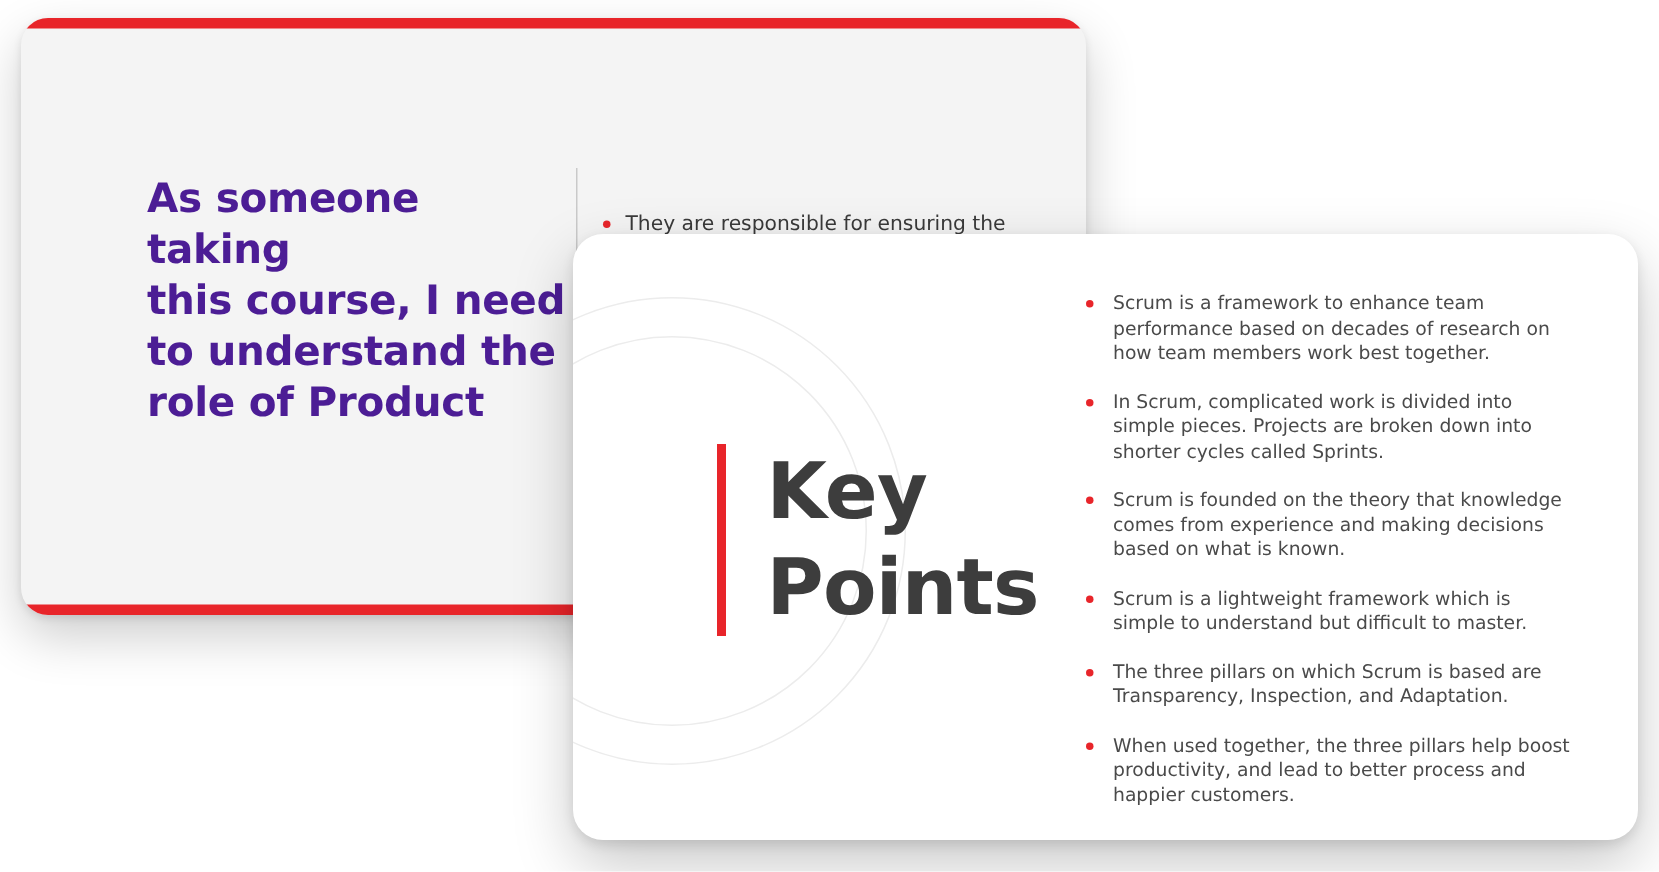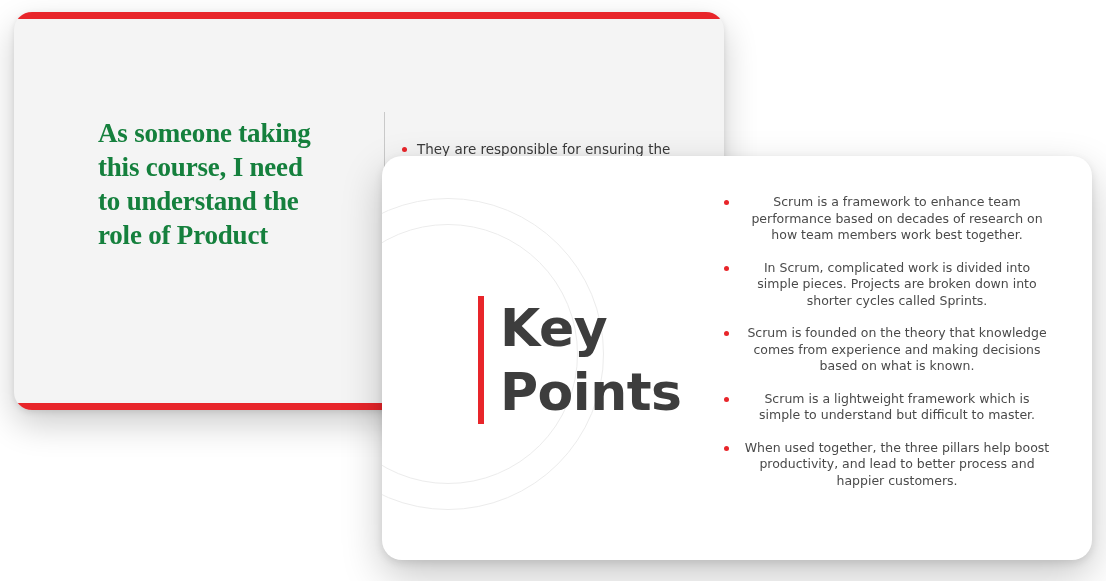--- a/index.html
+++ b/index.html
@@ -54,26 +54,25 @@
     top: 100px;
     width: 1px;
     height: 200px;
     background: #c9c9c9;
   }
   .headline {
     position: absolute;
     left: 84px;
     top: 104px;
     width: 280px;
-    color: #15803d;
+    color: #4c1d95;
     font-size: 27px;
     line-height: 34px;
     font-weight: bold;
     letter-spacing: -0.2px;
-    font-family: Liberation Serif, serif;
   }
   .headline .ln { display: block; }
 
   .back-bullets {
     position: absolute;
     left: 388px;
     top: 128px;
     width: 300px;
   }
   .back-bullets .bul {
@@ -119,21 +118,21 @@
     border: 1px solid #ececec;
     border-radius: 50%;
   }
   .deco .r1 { left: 0px;  top: 0px;  width: 310px; height: 310px; }
   .deco .r2 { left: 26px; top: 26px; width: 258px; height: 258px; }
 
   .key-title {
     position: absolute;
     left: 96px;
     top: 140px;
-    padding-left: 16px;
+    padding-left: 27px;
     border-left: 6px solid #e8252a;
     color: #3d3d3d;
     font-size: 52px;
     line-height: 64px;
     font-weight: bold;
     letter-spacing: -0.5px;
   }
   .key-title .ln { display: block; }
 
   .front-bullets {
@@ -142,21 +141,20 @@
     top: 38px;
     width: 330px;
   }
   .front-bullets .bul {
     position: relative;
     padding-left: 20px;
     margin-bottom: 16px;
     color: #4a4a4a;
     font-size: 12.5px;
     line-height: 16.5px;
-    text-align: center;
   }
   .front-bullets .bul:last-child { margin-bottom: 0; }
   .front-bullets .bul::before {
     content: "";
     position: absolute;
     left: 2px;
     top: 6px;
     width: 5px;
     height: 5px;
     border-radius: 50%;
@@ -194,17 +192,18 @@
     <div class="key-title">
       <span class="ln">Key</span>
       <span class="ln">Points</span>
     </div>
 
     <div class="front-bullets">
       <div class="bul">Scrum is a framework to enhance team performance based on decades of research on how team members work best together.</div>
       <div class="bul">In Scrum, complicated work is divided into simple pieces. Projects are broken down into shorter cycles called Sprints.</div>
       <div class="bul">Scrum is founded on the theory that knowledge comes from experience and making decisions based on what is known.</div>
       <div class="bul">Scrum is a lightweight framework which is simple to understand but difficult to master.</div>
+      <div class="bul">The three pillars on which Scrum is based are Transparency, Inspection, and Adaptation.</div>
       <div class="bul">When used together, the three pillars help boost productivity, and lead to better process and happier customers.</div>
     </div>
   </div>
 
 </div>
 
 </body></html>

